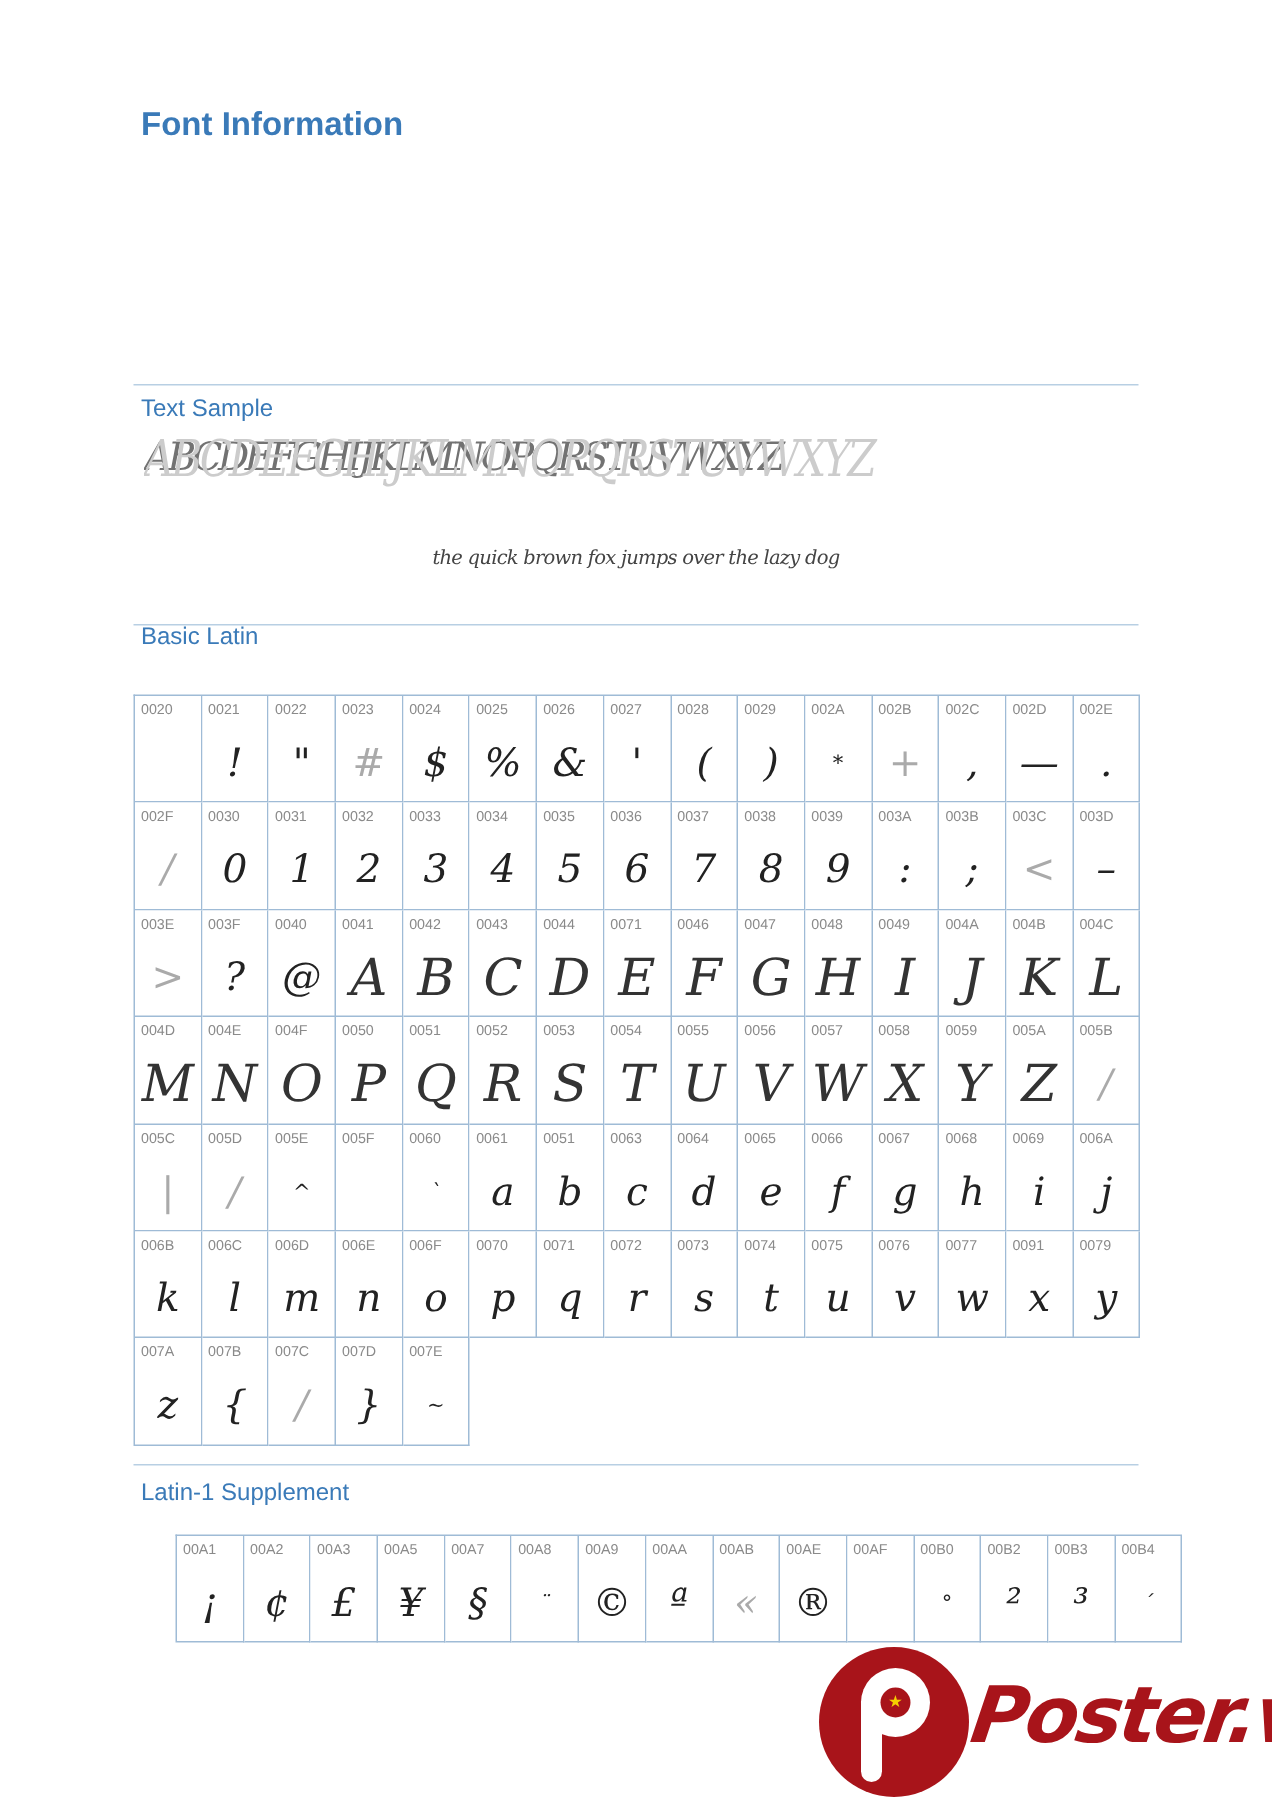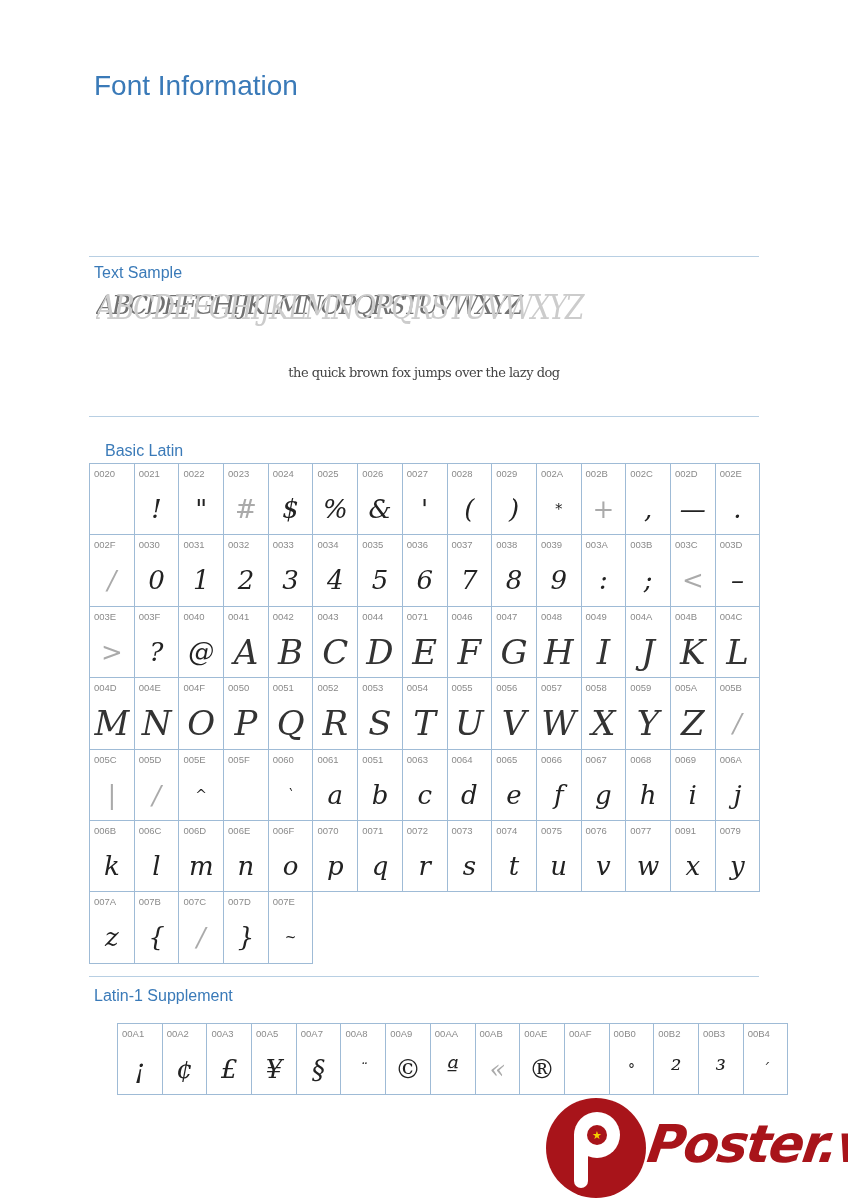--- a/index.html
+++ b/index.html
@@ -1,33 +1,33 @@
 <!DOCTYPE html>
 <html><head>
 <meta charset="utf-8">
 <style>
   html, body { margin: 0; padding: 0; background: #ffffff; }
   body { width: 848px; height: 1200px; position: relative; overflow: hidden;
          font-family: "Liberation Sans", sans-serif; color: #111; }
   .page { position: absolute; left: 0; top: 0; width: 848px; height: 1200px; }
-  .title { position: absolute; left: 94px; top: 70px; font-size: 28px; font-weight: normal;
+  .title { position: absolute; left: 94px; top: 70px; font-size: 22px; font-weight: bold;
            color: #3a7ab8; letter-spacing: 0; }
   .info { position: absolute; left: 94px; top: 104px; width: 680px; font-size: 16px;
           font-weight: bold; line-height: 22.8px; color: #111; }
   .info div { white-space: normal; }
   .rule { position: absolute; left: 89px; width: 670px; height: 1px; background: #b8cfe3; }
   .section-title { position: absolute; left: 94px; font-size: 16px; font-weight: normal; color: #3a7ab8; }
   .sample-fancy { position: absolute; left: 96px; top: 290px; width: 700px; height: 40px;
                   font-family: "DejaVu Serif", serif; font-style: italic; font-size: 26px;
                   color: #444; letter-spacing: -3px; white-space: nowrap; overflow: hidden;
                   opacity: 0.75; }
   .sample-fancy .ghost { position: absolute; left: 0; top: 2px; color: #bbb; letter-spacing: -2px;
                          transform: scale(1.08, 1.3); transform-origin: left center; }
   .sample-line { position: absolute; left: 0; top: 365px; width: 848px; text-align: center;
-                 font-family: "DejaVu Serif", serif; font-size: 13px;
+                 font-family: "DejaVu Serif", serif; font-style: italic; font-size: 13px;
                  color: #444; letter-spacing: -0.5px; }
   .grid { position: absolute; left: 89px; border-left: 1px solid #9fbbd6; border-top: 1px solid #9fbbd6; }
   .row { display: flex; align-items: flex-end; }
   .cell { width: 43.7px; height: 70.4px; border-right: 1px solid #9fbbd6; border-bottom: 1px solid #9fbbd6;
           position: relative; background: #fff; box-sizing: content-box; }
   .code { position: absolute; left: 4px; top: 4px; font-size: 9.5px; color: #8a8a8a; }
   .glyph { position: absolute; left: 0; right: 0; top: 22px; height: 46px; display: flex;
            align-items: center; justify-content: center;
            font-family: "DejaVu Serif", serif; font-style: italic; font-size: 26px; color: #222; }
   .glyph.light { color: #aaa; }
@@ -58,21 +58,21 @@
   <div class="rule" style="top:256px;"></div>
   <div class="section-title" style="top:264px;">Text Sample</div>
 
   <div class="sample-fancy">
     <span class="ghost">ABCDEFGHIJKLMNOPQRSTUVWXYZ</span>
     <span>ABCDEFGHIJKLMNOPQRSTUVWXYZ</span>
   </div>
   <div class="sample-line">the quick brown fox jumps over the lazy dog</div>
 
   <div class="rule" style="top:416px;"></div>
-  <div class="section-title" style="top:442px;margin-left:11px;">Basic Latin</div>
+  <div class="section-title" style="top:416px;">Basic Latin</div>
 
   <div class="grid" id="grid-basic" style="top:463px;">
       <div class="row">
         <div class="cell">
           <span class="code">0020</span>
           <span class="glyph"></span>
         </div>
         <div class="cell">
           <span class="code">0021</span>
           <span class="glyph">!</span>

